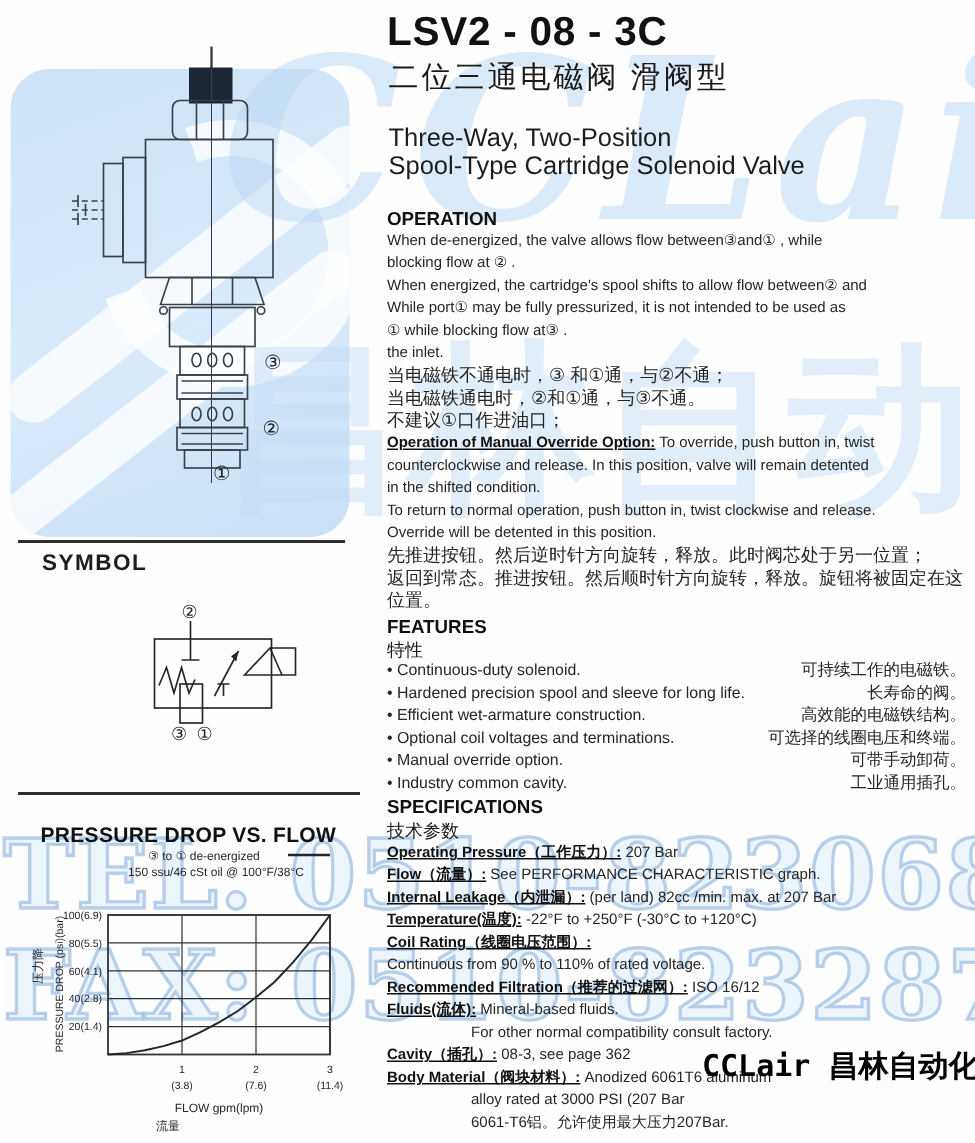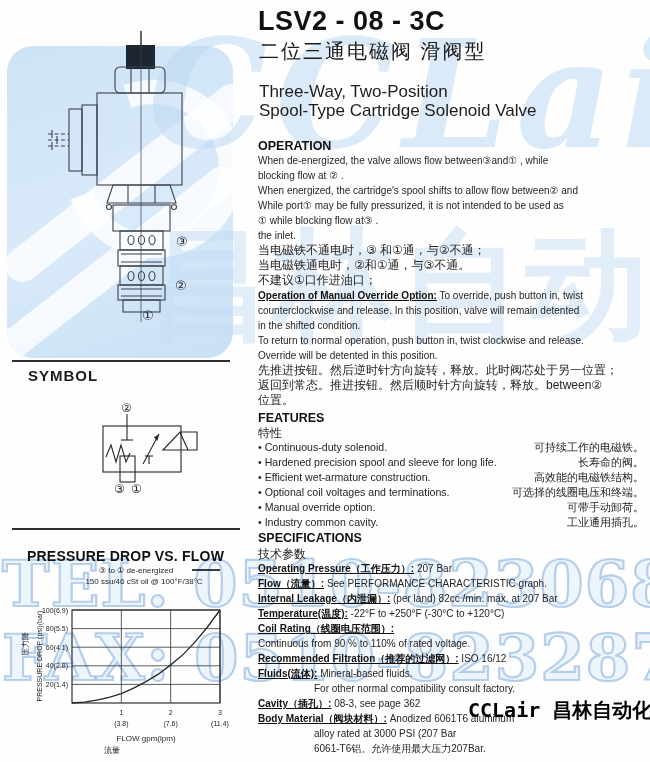--- a/index.html
+++ b/index.html
@@ -194,21 +194,21 @@
         <div class="tline">the inlet.</div>
         <div class="tline zh">当电磁铁不通电时，③ 和①通，与②不通；</div>
         <div class="tline zh">当电磁铁通电时，②和①通，与③不通。</div>
         <div class="tline zh">不建议①口作进油口；</div>
         <div class="tline"><b>Operation of Manual Override Option:</b> To override, push button in, twist</div>
         <div class="tline">counterclockwise and release. In this position, valve will remain detented</div>
         <div class="tline">in the shifted condition.</div>
         <div class="tline">To return to normal operation, push button in, twist clockwise and release.</div>
         <div class="tline">Override will be detented in this position.</div>
         <div class="tline zh">先推进按钮。然后逆时针方向旋转，释放。此时阀芯处于另一位置；</div>
-        <div class="tline zh">返回到常态。推进按钮。然后顺时针方向旋转，释放。between②</div>
+        <div class="tline zh">返回到常态。推进按钮。然后顺时针方向旋转，释放。旋钮将被固定在这</div>
         <div class="tline zh">位置。</div>
       </div>
 
     <div class="abs sec-h" style="left:258px;top:411px;">FEATURES</div>
     <div class="abs sec-h-zh" style="left:258px;top:424px;">特性</div>
     <div class="abs" style="left:258px;top:440px;width:386px;">
         <div class="feat">
           <span class="en">• Continuous-duty solenoid.</span>
           <span class="zh">可持续工作的电磁铁。</span>
         </div>

